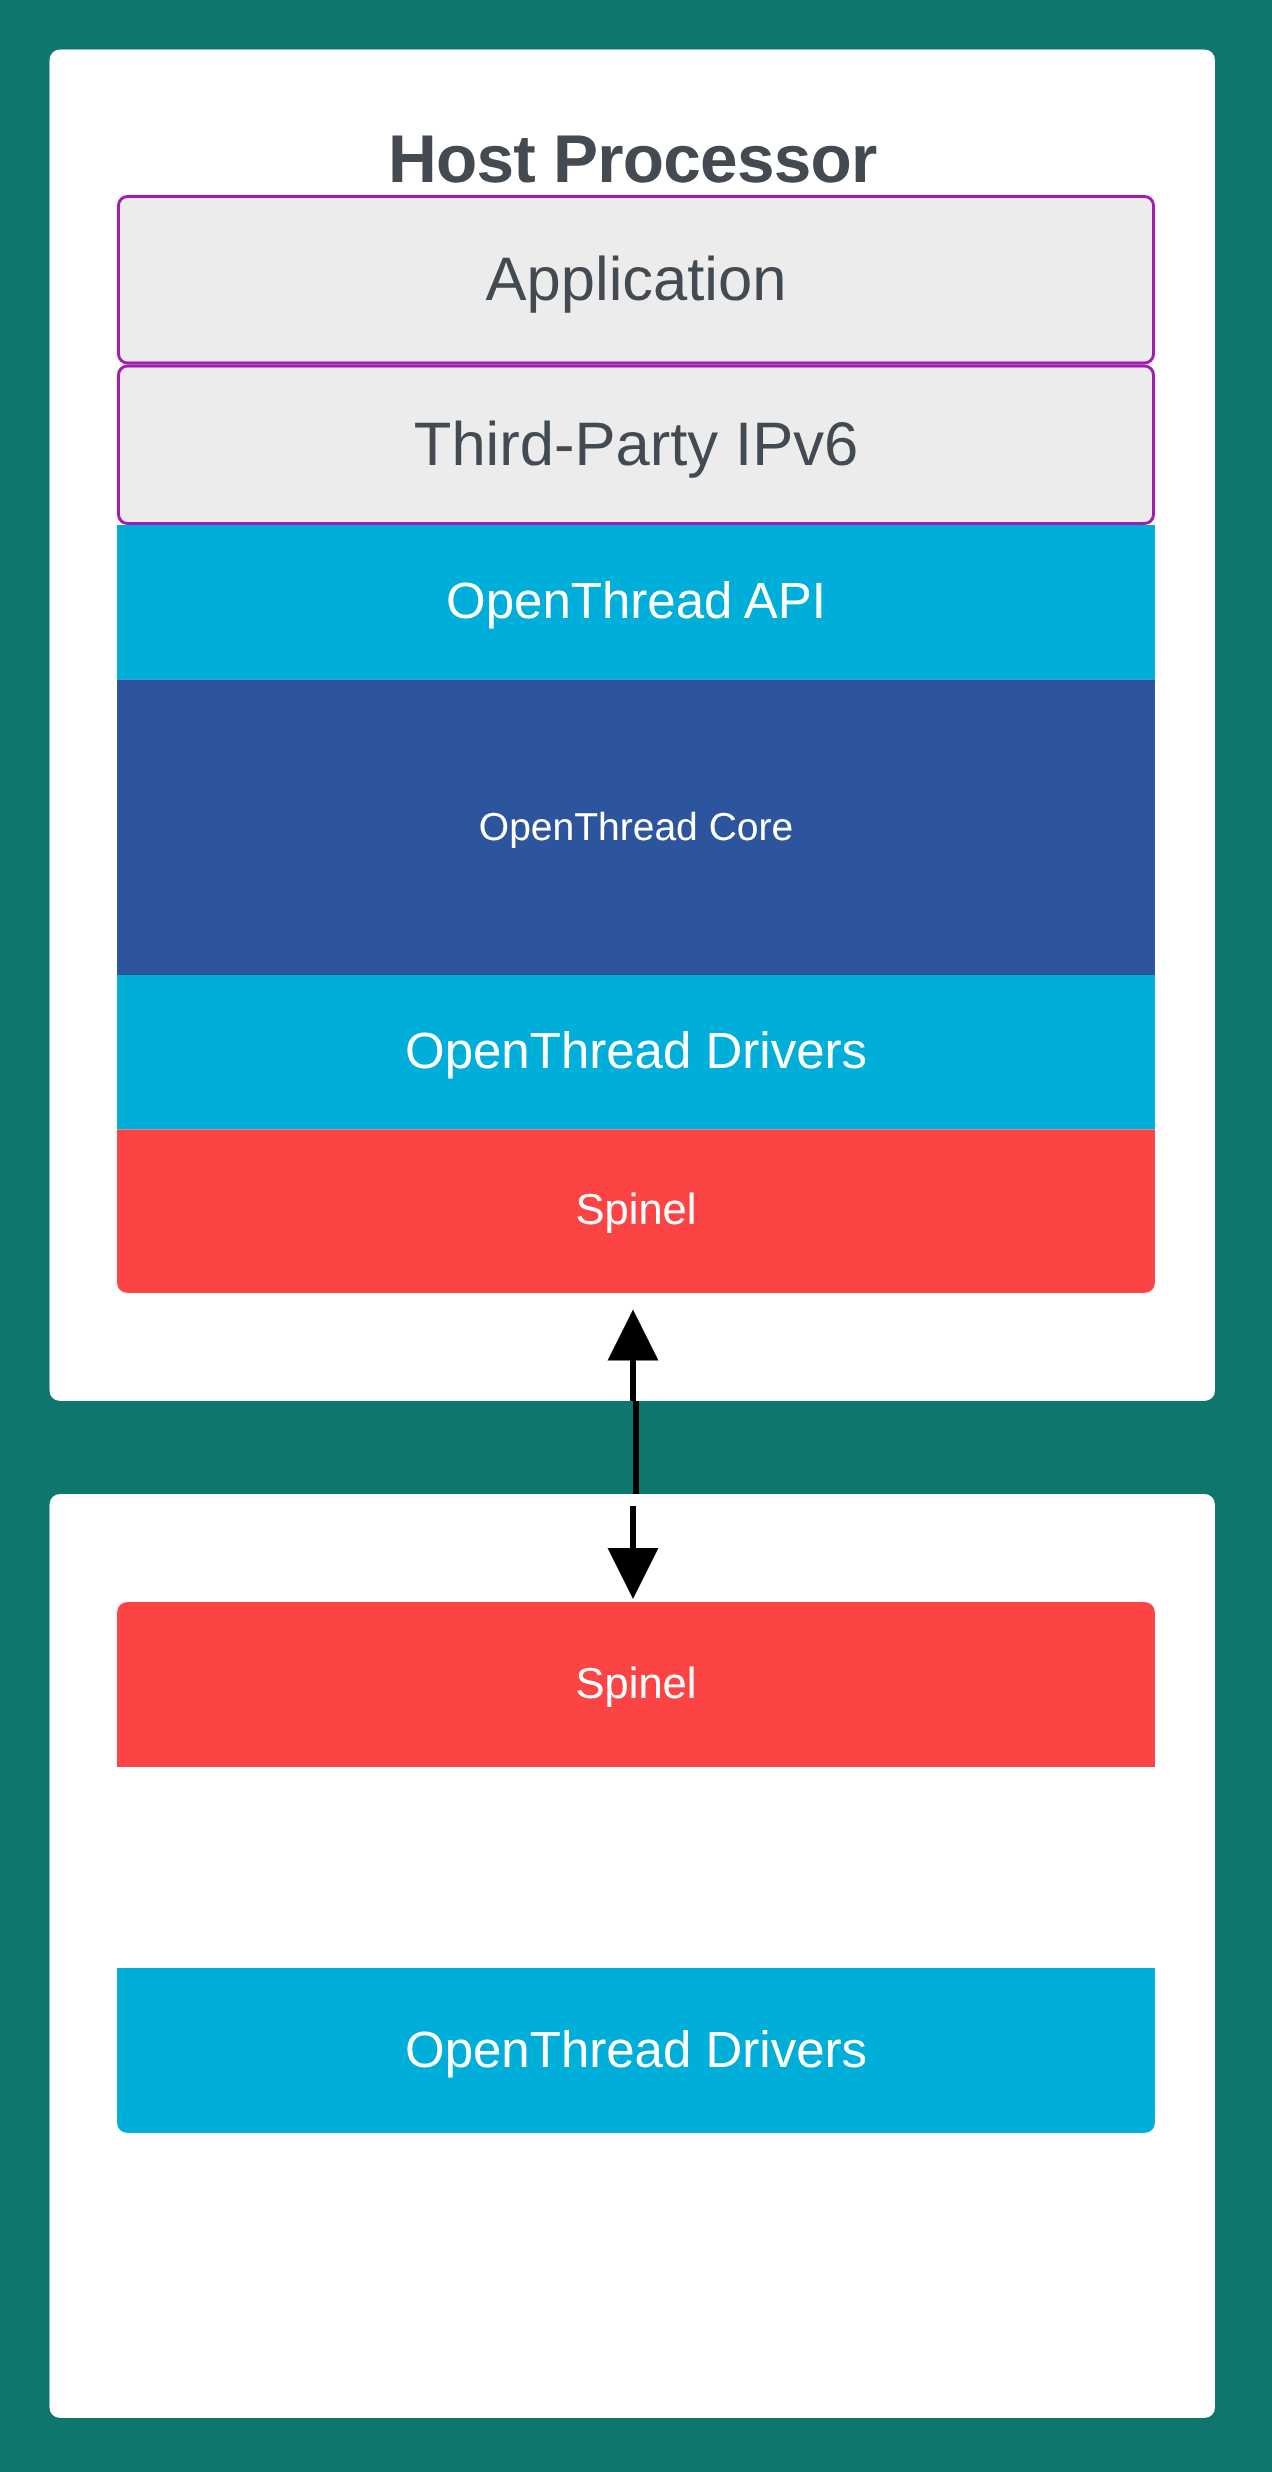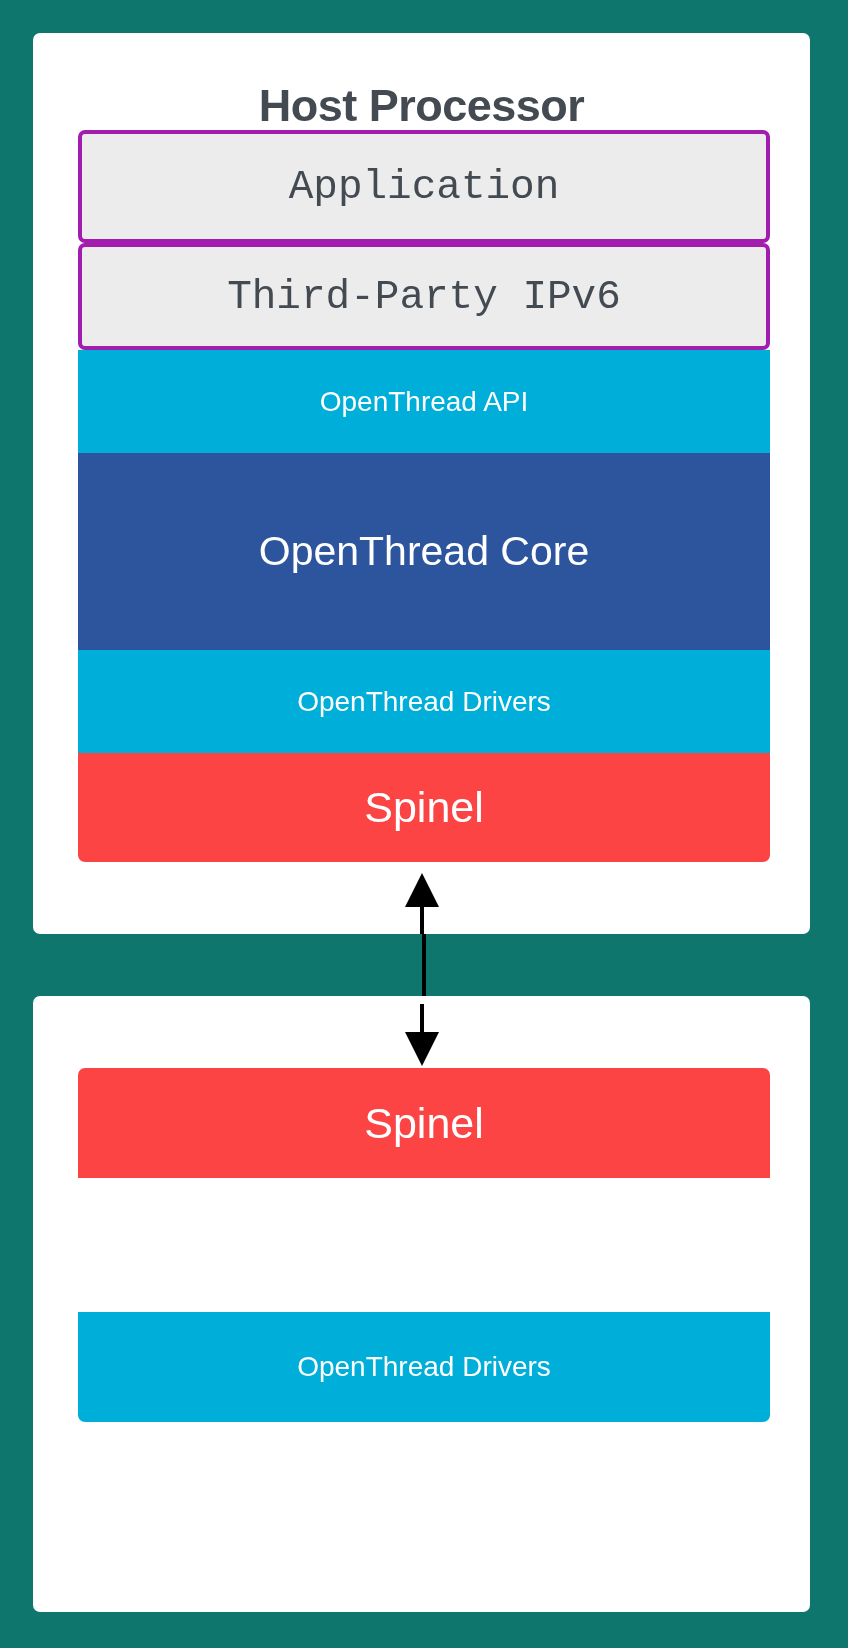--- a/index.html
+++ b/index.html
@@ -64,40 +64,39 @@
     align-items: center;
     justify-content: center;
     box-sizing: border-box;
     text-align: center;
     white-space: nowrap;
   }
   .block span { display: block; }
 
   .block-plain {
     background: #ececec;
-    border: 4px solid #a21caf;
+    border: 2px solid #a21caf;
     border-radius: 7px;
     color: #434a51;
     font-size: 41px;
-    font-family: Liberation Mono, monospace;
   }
   .block-cyan {
     background: #00aeda;
     color: #ffffff;
-    font-size: 28px;
+    font-size: 34px;
   }
   .block-navy {
     background: #2c559e;
     color: #ffffff;
-    font-size: 41px;
+    font-size: 26px;
   }
   .block-red {
     background: #fc4444;
     color: #ffffff;
-    font-size: 43px;
+    font-size: 29px;
   }
   .r-top    { border-top-left-radius: 7px;    border-top-right-radius: 7px; }
   .r-bottom { border-bottom-left-radius: 7px; border-bottom-right-radius: 7px; }
 
   
   #blk-application   { top: 97px;  height: 113px; }
   #blk-thirdparty    { top: 210px; height: 107px; }
   #blk-otapi         { top: 317px; height: 103px; }
   #blk-otcore        { top: 420px; height: 197px; }
   #blk-otdrivers-top { top: 617px; height: 103px; }

